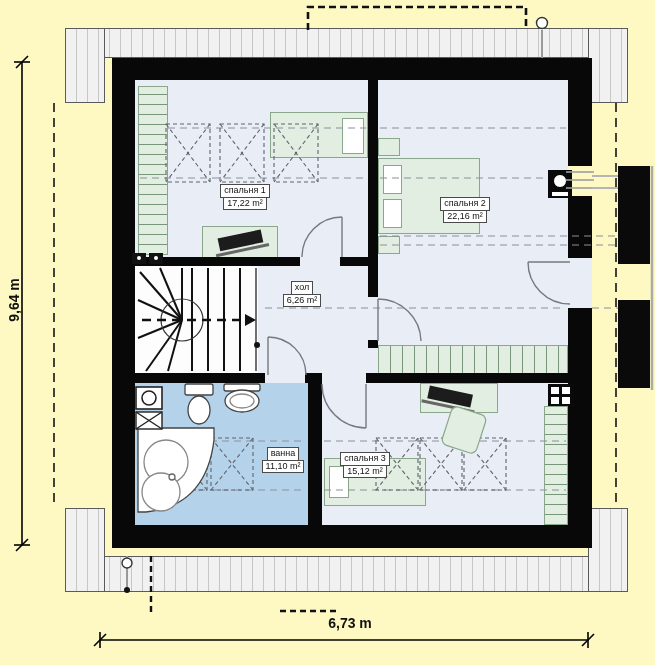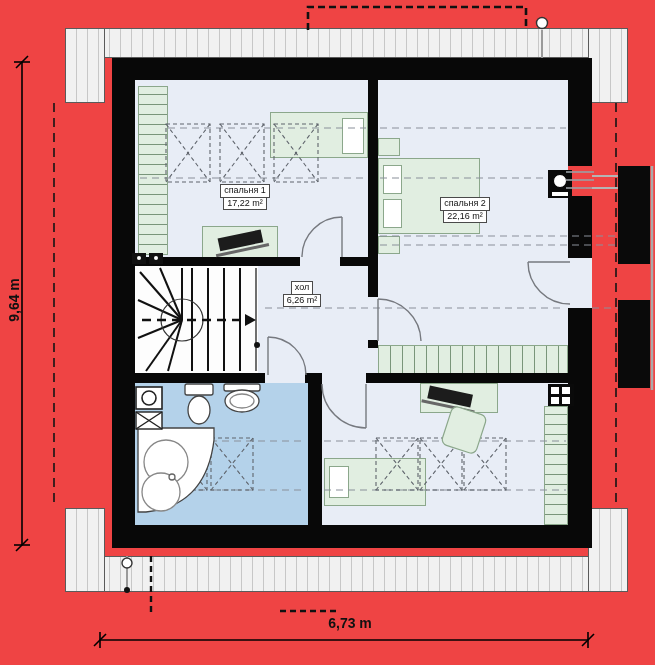--- a/index.html
+++ b/index.html
@@ -1,16 +1,16 @@
 <!DOCTYPE html>
 <html><head>
 <meta charset="utf-8">
 <style>
   html,body{margin:0;padding:0;background:#fff;}
-  .canvas{position:relative;width:655px;height:665px;background:#ef4444;overflow:hidden;
+  .canvas{position:relative;width:655px;height:665px;background:#fef9c3;overflow:hidden;
           font-family:"Liberation Sans",sans-serif;color:#111;}
   .abs{position:absolute;}
   
   .band{background:repeating-linear-gradient(90deg,#f1f1f1 0 10px,#c7c7c7 10px 11px);
         border:1px solid #5a5a5a;box-sizing:border-box;}
   
   .wall{background:#080808;}
   
   .floor{background:#e8edf6;}
   .floor-bath{background:#b4d2ea;}
@@ -280,17 +280,25 @@
     <div class="box">17,22 m²</div>
   </div>
   <div class="abs lbl" style="left:425px;top:197px;width:80px;">
     <div class="box">спальня 2</div>
     <div class="box">22,16 m²</div>
   </div>
   <div class="abs lbl" style="left:272px;top:281px;width:60px;">
     <div class="box">хол</div>
     <div class="box">6,26 m²</div>
   </div>
+  <div class="abs lbl" style="left:248px;top:447px;width:70px;">
+    <div class="box">ванна</div>
+    <div class="box">11,10 m²</div>
+  </div>
+  <div class="abs lbl" style="left:325px;top:452px;width:80px;">
+    <div class="box">спальня 3</div>
+    <div class="box">15,12 m²</div>
+  </div>
 
   <div class="abs dim" style="left:295px;top:615px;width:110px;">6,73 m</div>
   <div class="abs dim" style="left:-26px;top:292px;width:80px;transform:rotate(-90deg);">9,64 m</div>
 
 </div>
 
 </body></html>

